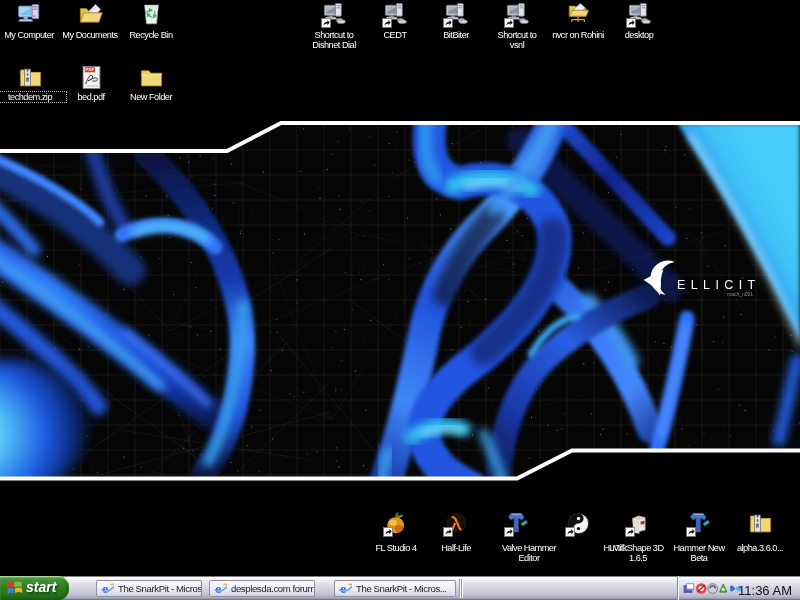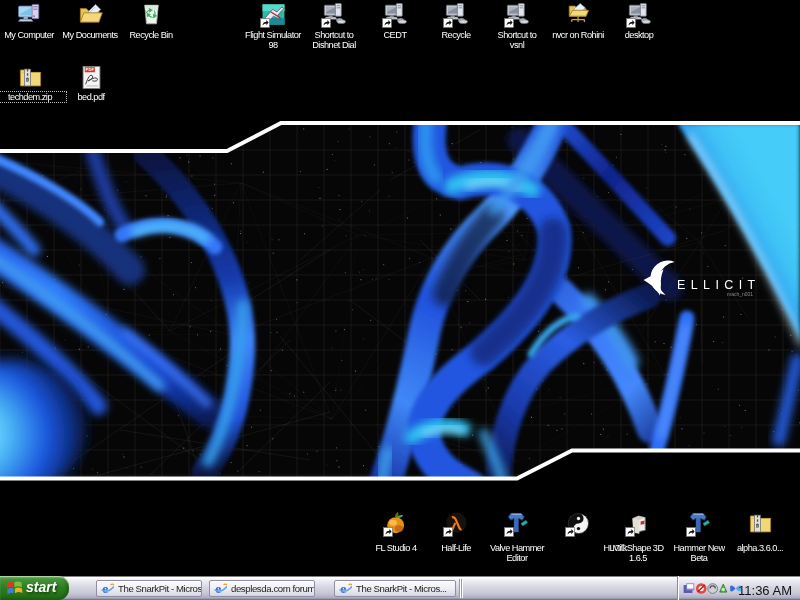--- a/index.html
+++ b/index.html
@@ -714,29 +714,20 @@
         <use href="#mydocs"></use>
       </svg>
       <div class="lbl" style="position:absolute;top:30px;left:0;width:72px;">My Documents</div>
     </div>
 <div class="ic" style="left:115px;">
       <svg width="27" height="27" viewBox="0 0 32 32" style="position:absolute;left:23px;top:1px">
         <use href="#recycle"></use>
       </svg>
       <div class="lbl" style="position:absolute;top:30px;left:0;width:72px;">Recycle Bin</div>
     </div>
-<div class="ic" style="left:237px;">
-      <svg width="27" height="27" viewBox="0 0 32 32" style="position:absolute;left:23px;top:1px">
-        <use href="#fs98"></use>
-      </svg>
-      <svg width="10" height="10" viewBox="0 0 10 10" style="position:absolute;left:23px;top:18px">
-        <use href="#shortcut"></use>
-      </svg>
-      <div class="lbl" style="position:absolute;top:30px;left:0;width:72px;">Flight Simulator<br>98</div>
-    </div>
 <div class="ic" style="left:298px;">
       <svg width="27" height="27" viewBox="0 0 32 32" style="position:absolute;left:23px;top:1px">
         <use href="#pccomp"></use>
       </svg>
       <svg width="10" height="10" viewBox="0 0 10 10" style="position:absolute;left:23px;top:18px">
         <use href="#shortcut"></use>
       </svg>
       <div class="lbl" style="position:absolute;top:30px;left:0;width:72px;">Shortcut to<br>Dishnet Dial</div>
     </div>
 <div class="ic" style="left:359px;">
@@ -748,21 +739,21 @@
       </svg>
       <div class="lbl" style="position:absolute;top:30px;left:0;width:72px;">CEDT</div>
     </div>
 <div class="ic" style="left:420px;">
       <svg width="27" height="27" viewBox="0 0 32 32" style="position:absolute;left:23px;top:1px">
         <use href="#pccomp"></use>
       </svg>
       <svg width="10" height="10" viewBox="0 0 10 10" style="position:absolute;left:23px;top:18px">
         <use href="#shortcut"></use>
       </svg>
-      <div class="lbl" style="position:absolute;top:30px;left:0;width:72px;">Recycle</div>
+      <div class="lbl" style="position:absolute;top:30px;left:0;width:72px;">BitBiter</div>
     </div>
 <div class="ic" style="left:481px;">
       <svg width="27" height="27" viewBox="0 0 32 32" style="position:absolute;left:23px;top:1px">
         <use href="#pccomp"></use>
       </svg>
       <svg width="10" height="10" viewBox="0 0 10 10" style="position:absolute;left:23px;top:18px">
         <use href="#shortcut"></use>
       </svg>
       <div class="lbl" style="position:absolute;top:30px;left:0;width:72px;">Shortcut to<br>vsnl</div>
     </div>
@@ -786,20 +777,26 @@
         <use href="#zipfold"></use>
       </svg>
       <div class="lbl sel" style="position:absolute;top:92px;left:0;width:72px;">techdem.zip</div>
     </div>
 <div class="ic" style="left:55px;">
       <svg width="27" height="27" viewBox="0 0 32 32" style="position:absolute;left:23px;top:64px">
         <use href="#pdf"></use>
       </svg>
       <div class="lbl" style="position:absolute;top:92px;left:0;width:72px;">bed.pdf</div>
     </div>
+<div class="ic" style="left:115px;">
+      <svg width="27" height="27" viewBox="0 0 32 32" style="position:absolute;left:23px;top:64px">
+        <use href="#folder"></use>
+      </svg>
+      <div class="lbl" style="position:absolute;top:92px;left:0;width:72px;">New Folder</div>
+    </div>
 <div class="ic" style="left:360px;">
       <svg width="27" height="27" viewBox="0 0 32 32" style="position:absolute;left:23px;top:510px">
         <use href="#flstudio"></use>
       </svg>
       <svg width="10" height="10" viewBox="0 0 10 10" style="position:absolute;left:23px;top:527px">
         <use href="#shortcut"></use>
       </svg>
       <div class="lbl" style="position:absolute;top:543px;left:0;width:72px;">FL Studio 4</div>
     </div>
 <div class="ic" style="left:420px;">
@@ -811,21 +808,21 @@
       </svg>
       <div class="lbl" style="position:absolute;top:543px;left:0;width:72px;">Half-Life</div>
     </div>
 <div class="ic" style="left:481px;">
       <svg width="27" height="27" viewBox="0 0 32 32" style="position:absolute;left:23px;top:510px">
         <use href="#hammer"></use>
       </svg>
       <svg width="10" height="10" viewBox="0 0 10 10" style="position:absolute;left:23px;top:527px">
         <use href="#shortcut"></use>
       </svg>
-      <div class="lbl" style="position:absolute;top:543px;left:0;width:72px;">Valve Hammer<br>Editor</div>
+      <div class="lbl" style="position:absolute;top:543px;left:12px;width:72px;">Valve Hammer<br>Editor</div>
     </div>
 <div class="ic" style="left:542px;">
       <svg width="27" height="27" viewBox="0 0 32 32" style="position:absolute;left:23px;top:510px">
         <use href="#yinyang"></use>
       </svg>
       <svg width="10" height="10" viewBox="0 0 10 10" style="position:absolute;left:23px;top:527px">
         <use href="#shortcut"></use>
       </svg>
       <div class="lbl" style="position:absolute;top:543px;left:0;width:72px;margin-left:37px;">HLCC</div>
     </div>

